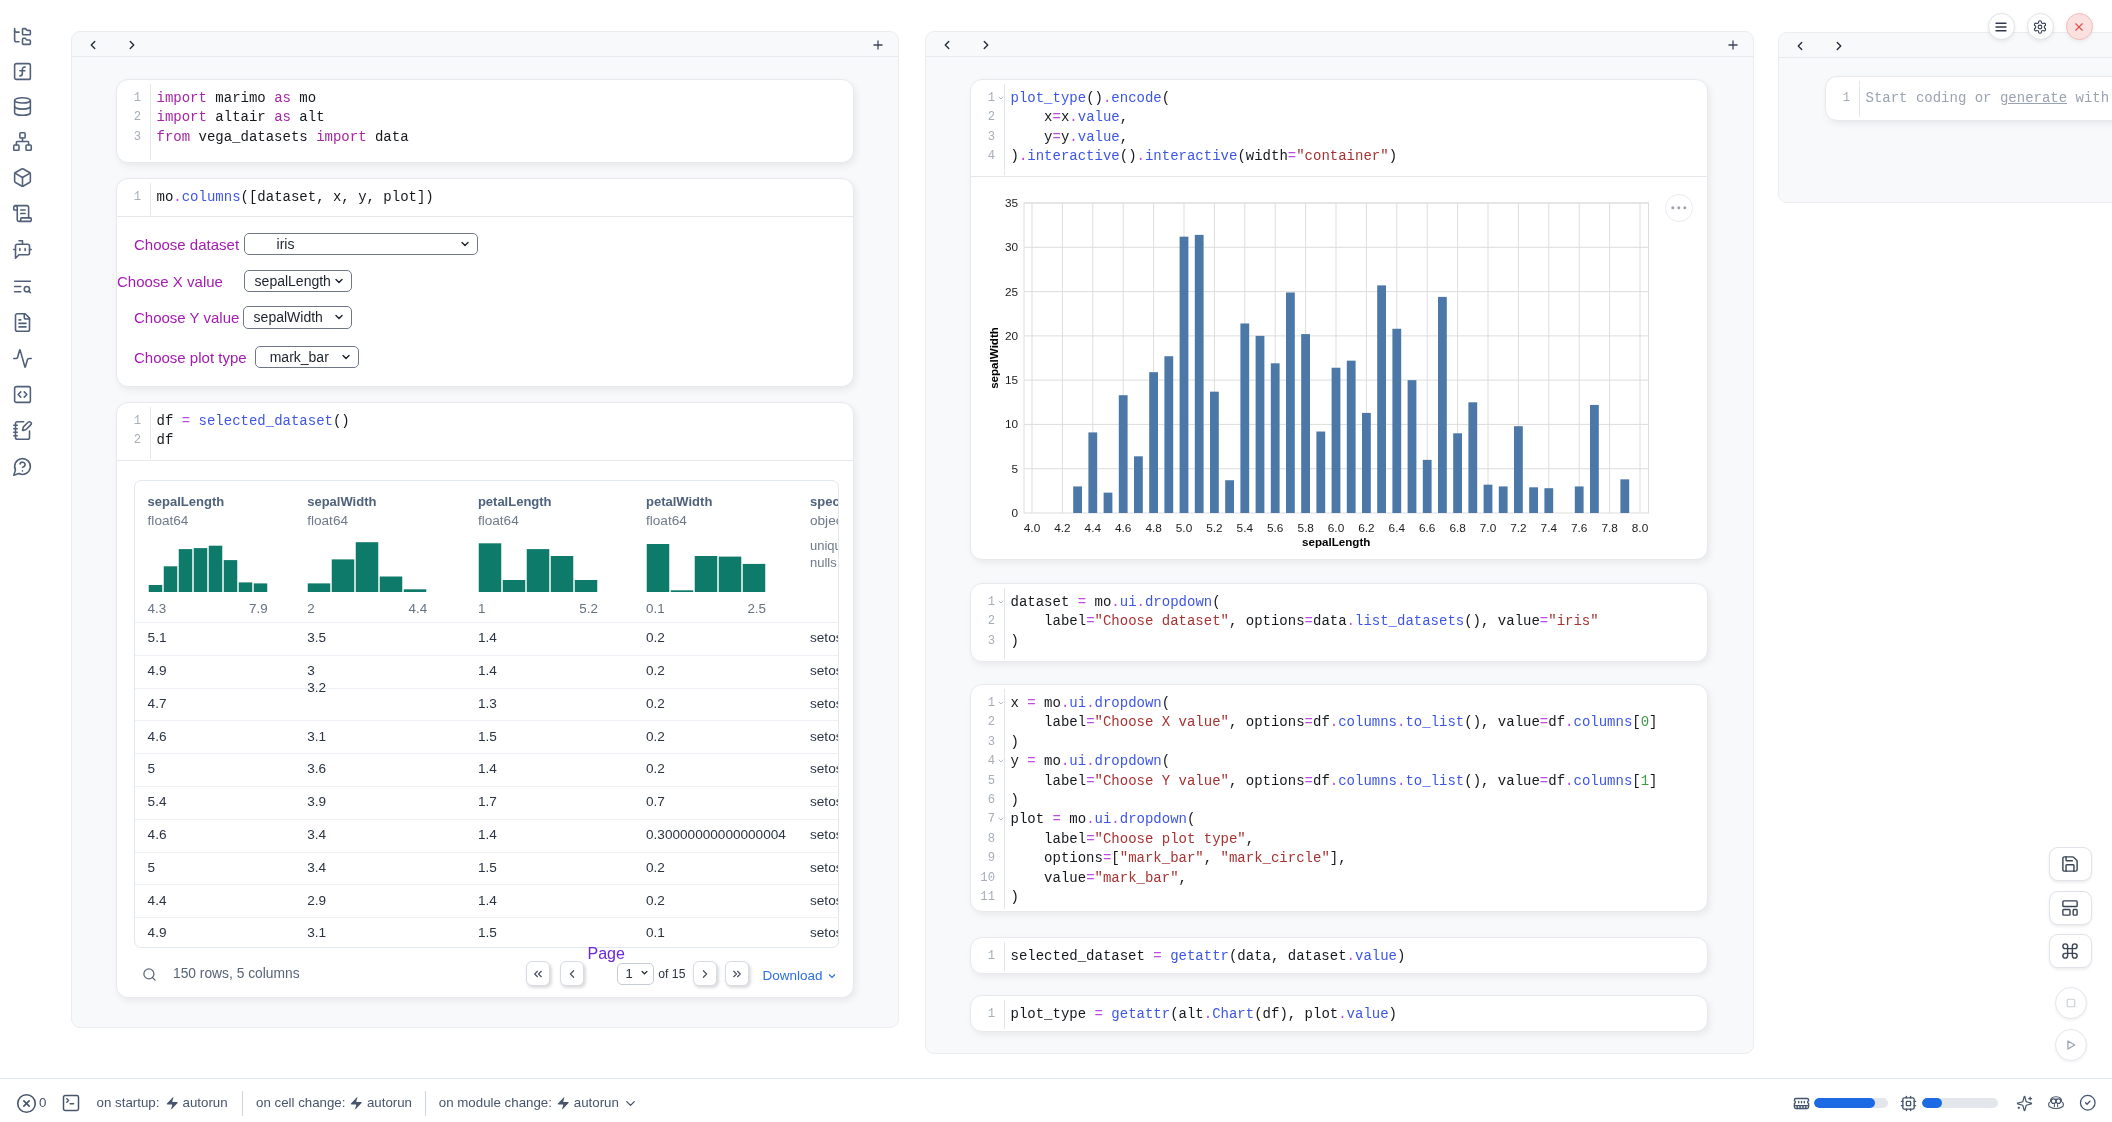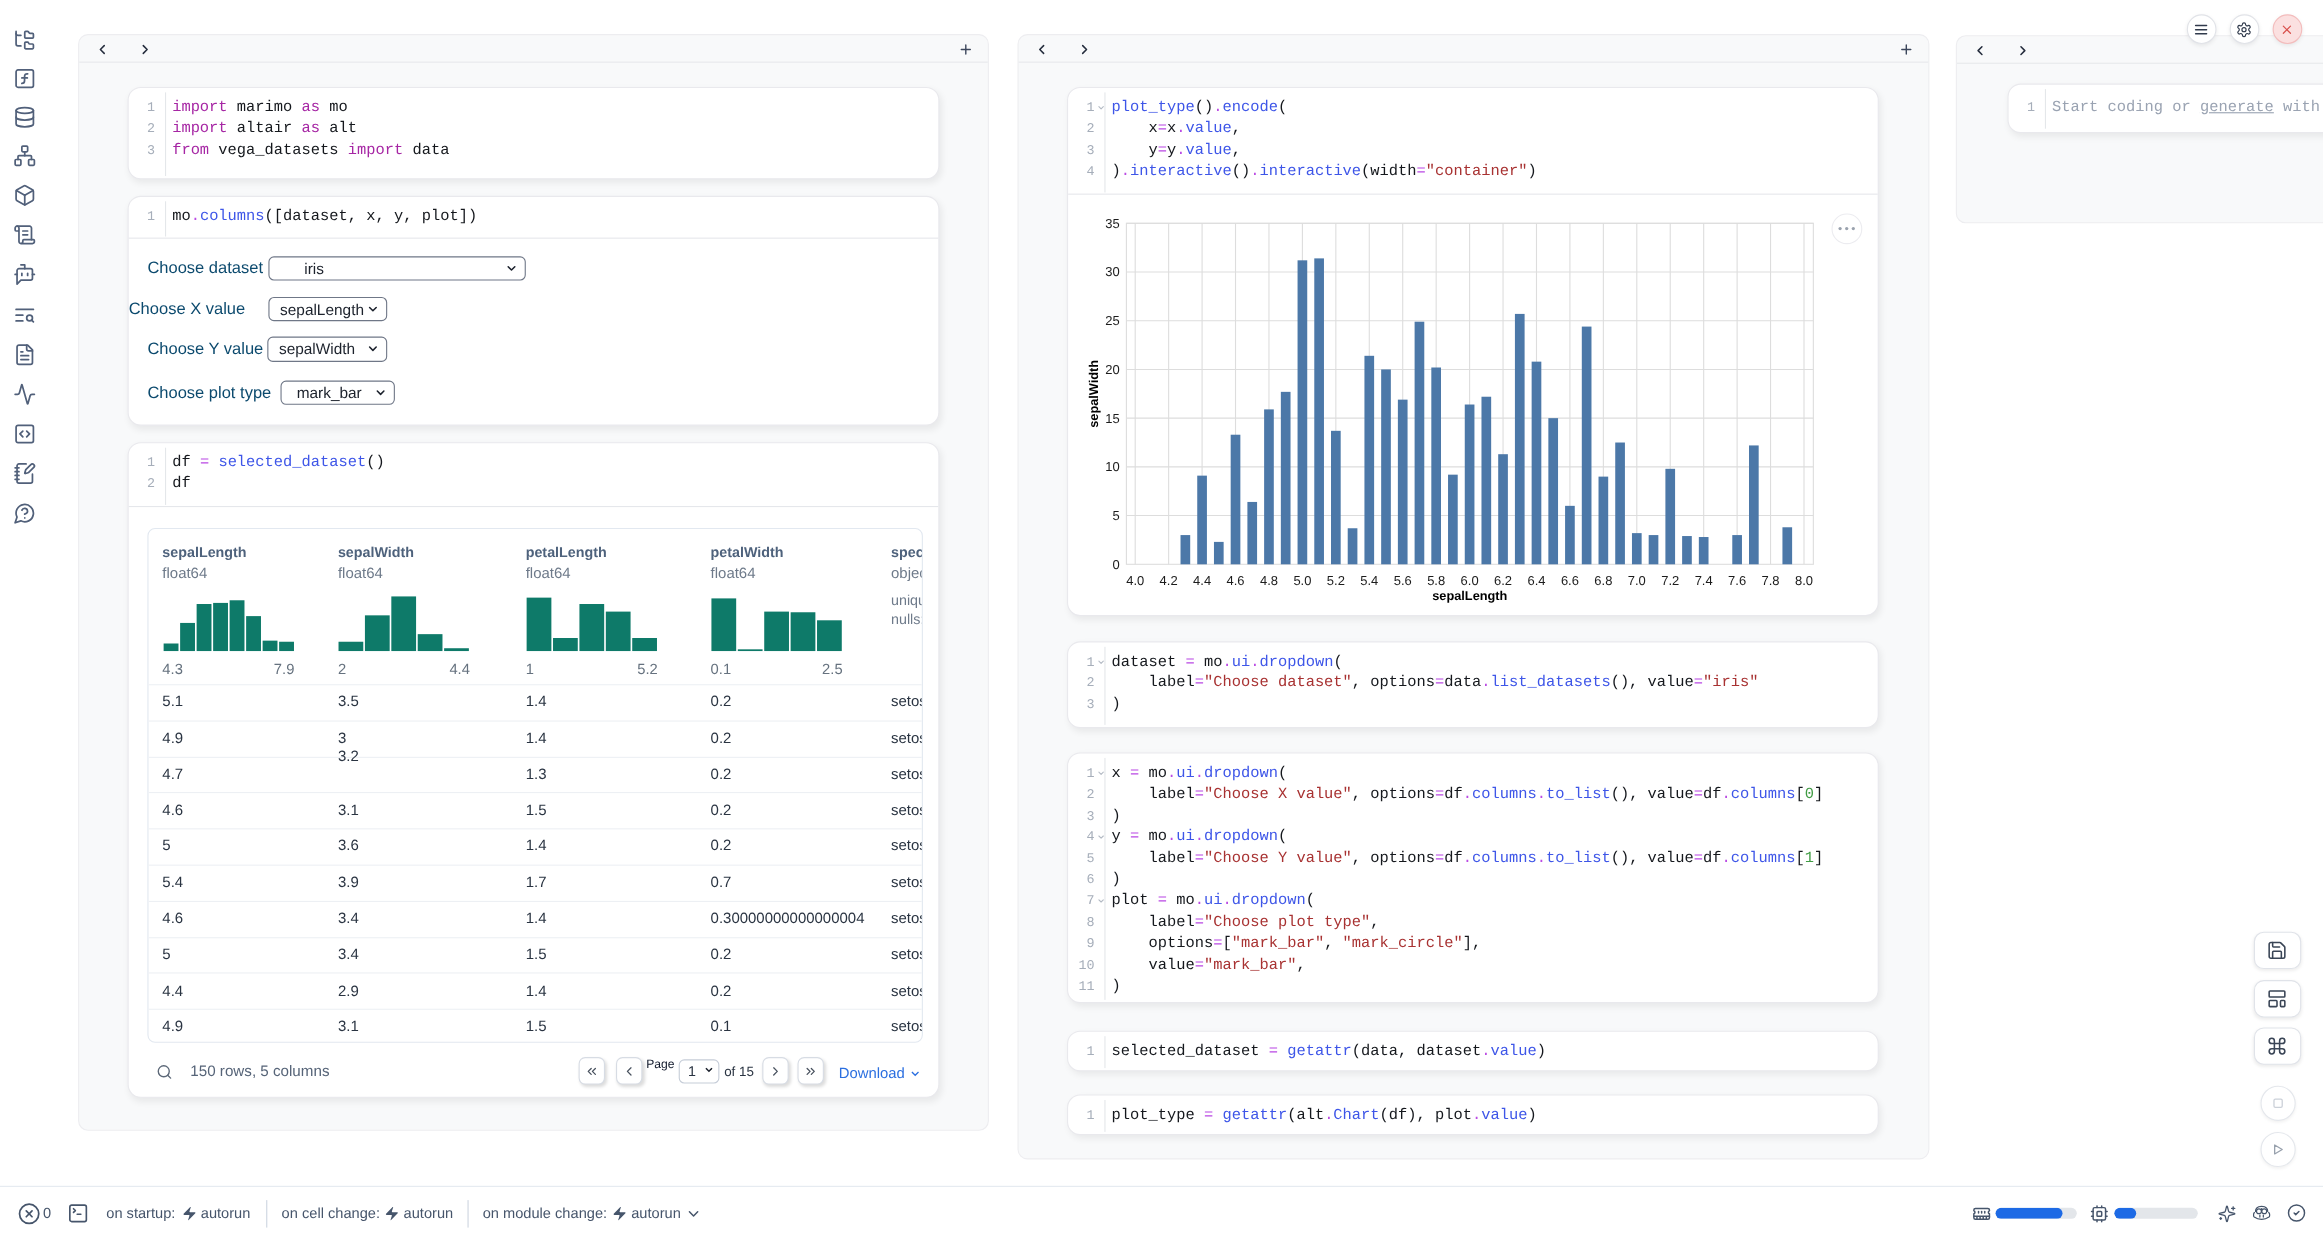--- a/index.html
+++ b/index.html
@@ -15,21 +15,21 @@
 .gut{position:absolute;left:33px;top:4px;bottom:4px;width:0;border-right:1px solid #e4e7ea}
 .k{color:#a626a4}
 .f{color:#3e56e8}
 i.o{color:#bb4be4;font-style:normal}
 .s{color:#a83232}
 .n{color:#3f9b43}
 .fold{position:absolute;right:-1px;top:5px}
 .div{position:absolute;left:0;right:0;height:0;border-top:1px solid #e5e7eb}
 svg{display:block}
 .ic{position:absolute;color:#51607a}
-.lbl{font-size:15px;color:#0c4a6e}
+.lbl{font-size:15px;color:#a21caf}
 .sel{position:absolute;border:1.4px solid #6f7787;border-radius:5px;background:#fff;
  font-size:14px;color:#1c222c}
 .sel span{position:absolute;top:50%;transform:translateY(-50%)}
 .hbtn{position:absolute;width:24.6px;height:24.6px;background:#fff;border:1px solid #d7dce4;
  border-radius:6px;box-shadow:1.5px 2px 3px rgba(0,0,0,.14)}
 .hbtn svg{position:absolute;left:50%;top:50%;transform:translate(-50%,-50%)}
 .st{font-size:13.3px;color:#46556b}
 .ttxt{font-size:13.6px;color:#2a3442}
 </style></head><body>
 <div class="ic abs" style="left:12px;top:25.5px">
@@ -419,21 +419,21 @@
       <svg width="13" height="13" viewBox="0 0 24 24" fill="none" stroke="#49525f" stroke-width="2.2" stroke-linecap="round" stroke-linejoin="round" style="position:absolute;left:50%;top:50%;transform:translate(-50%,-50%)">
         <path d="m11 17-5-5 5-5"></path>
         <path d="m18 17-5-5 5-5"></path>
       </svg>
     </div>
     <div class="hbtn" style="left:442.9px;top:558.3px">
       <svg width="13" height="13" viewBox="0 0 24 24" fill="none" stroke="#49525f" stroke-width="2.2" stroke-linecap="round" stroke-linejoin="round" style="position:absolute;left:50%;top:50%;transform:translate(-50%,-50%)">
         <path d="m15 18-6-6 6-6"></path>
       </svg>
     </div>
-    <div class="abs" style="left:470.5px;top:559px;font-size:11px;color:#0f172a">Page</div>
+    <div class="abs" style="left:470.5px;top:542px;font-size:16px;color:#6d28d9">Page</div>
     <div class="abs" style="left:500.4px;top:559.5px;width:36.3px;height:22px;border:1px solid #c6cdd8;border-radius:5px;background:#fff;font-size:13px;color:#2a3442">
       <span style="position:absolute;left:7px;top:2px">1</span>
       <span style="position:absolute;right:3px;top:3.5px">
         <svg width="11" height="11" viewBox="0 0 24 24" fill="none" stroke="#1b212c" stroke-width="3">
           <path d="m6 9 6 6 6-6"></path>
         </svg>
       </span>
     </div>
     <div class="abs" style="left:541.3px;top:563.5px;font-size:12.2px;color:#2a3442">of 15</div>
     <div class="hbtn" style="left:575.5px;top:558.3px">

